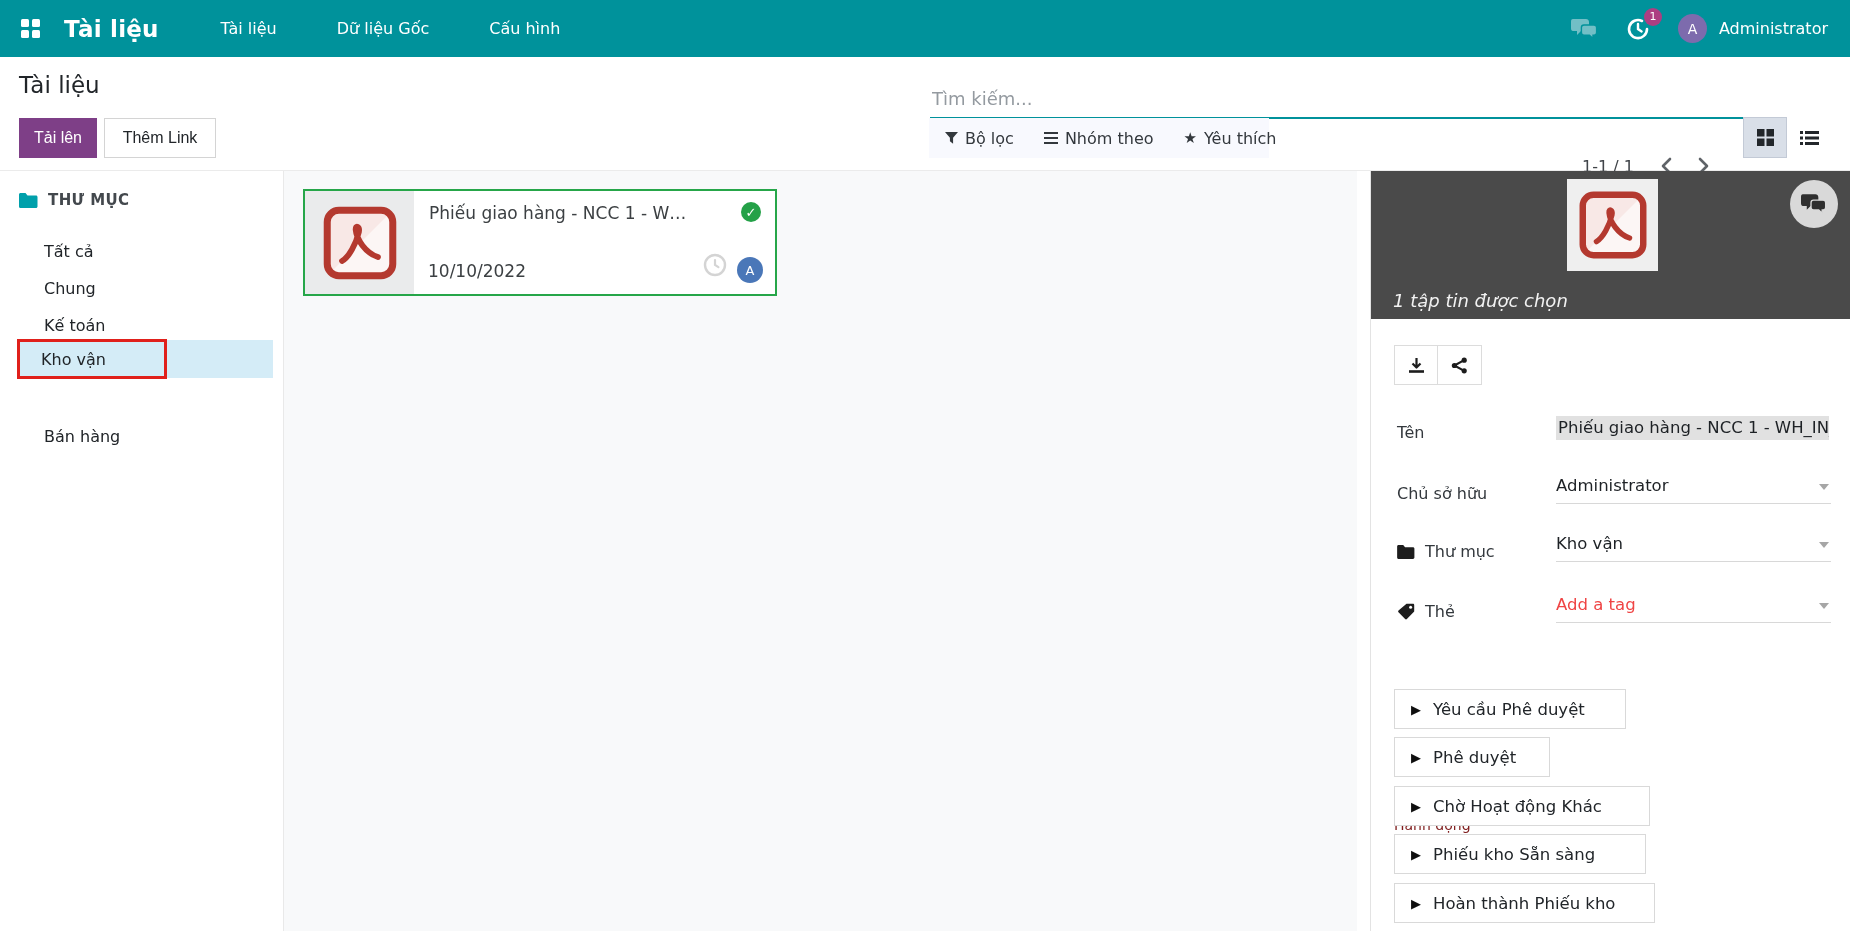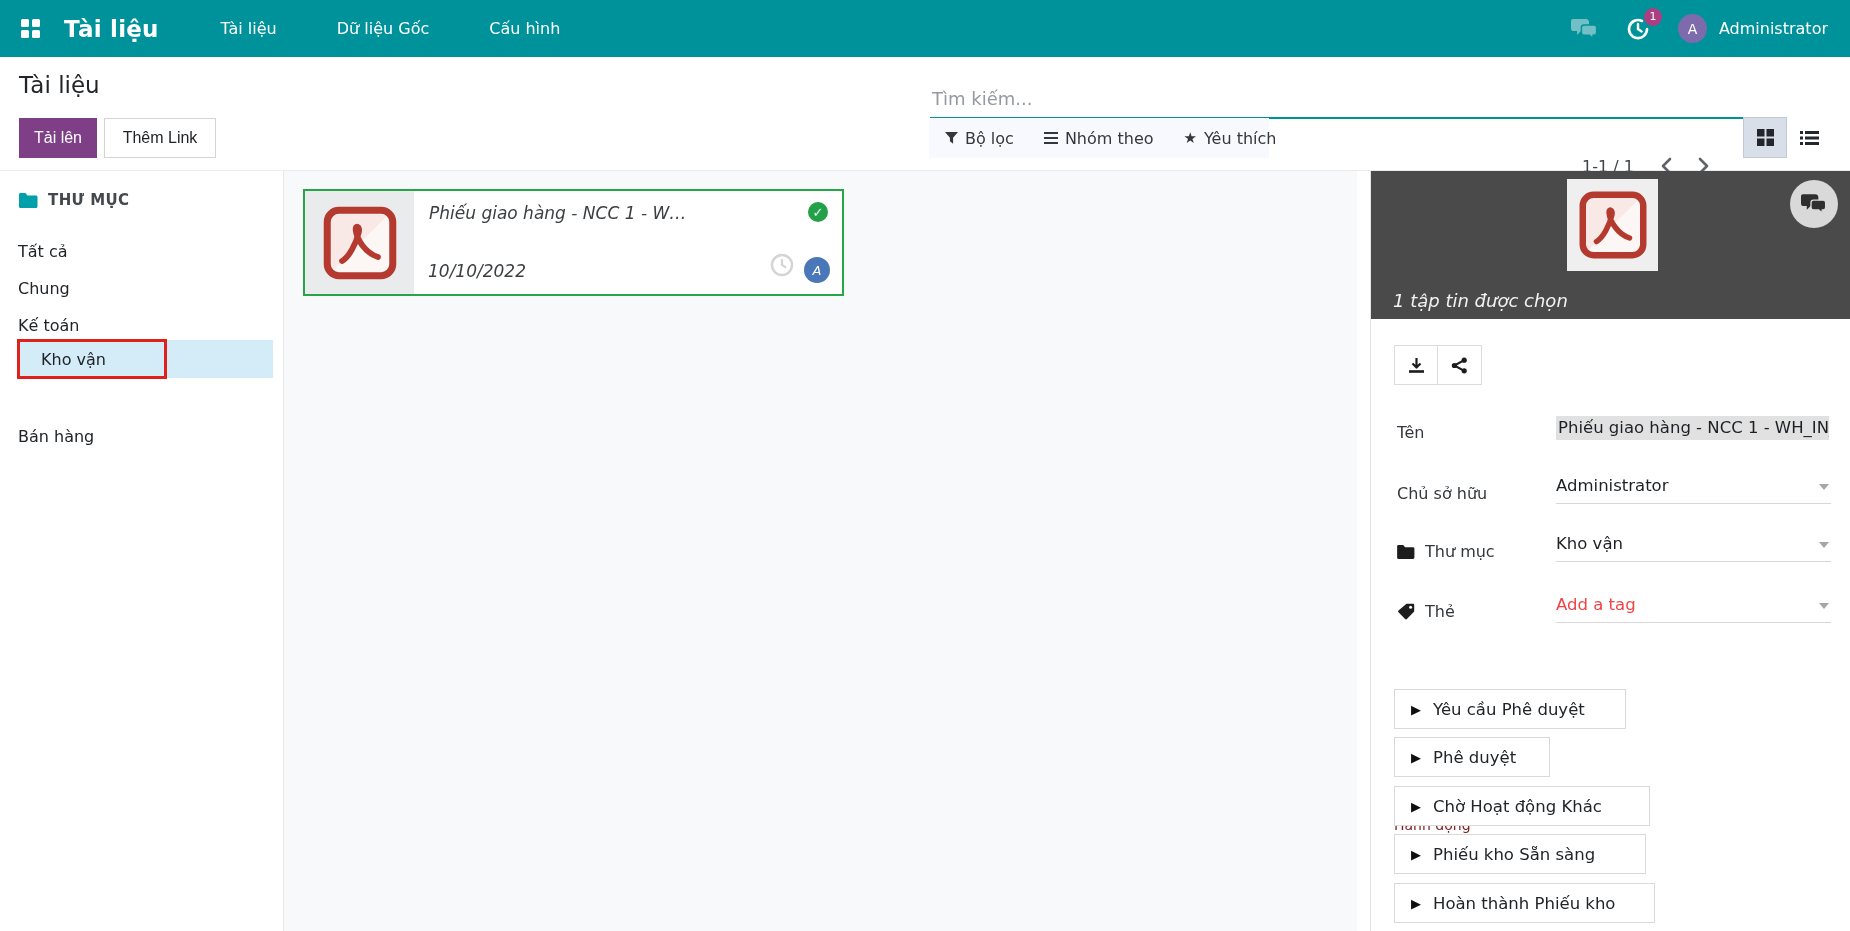--- a/index.html
+++ b/index.html
@@ -57,31 +57,31 @@
   .sw-btn { width:44px; height:41px; display:flex; align-items:center; justify-content:center;
     cursor:pointer; border:1px solid transparent; background:#fff; }
   .sw-btn.active { background:#d9dfe8; border-color:#c3cad6; }
 
   
   .sidebar { position:absolute; top:171px; left:0; width:284px; height:760px; background:#fff;
     border-right:1px solid #e9e9e9; }
   .folder-head { position:absolute; left:19px; top:20px; display:flex; align-items:center; gap:10px;
     font-size:15px; font-weight:bold; color:#43484d; letter-spacing:0.4px; cursor:pointer; }
   .side-item { position:absolute; left:0; width:273px; height:38px; display:flex; align-items:center;
-    padding-left:18px; font-size:16px; color:#212529; cursor:pointer; }
+    padding-left:44px; font-size:16px; color:#212529; cursor:pointer; }
   .side-item.selected { background:#d4ecf7; left:17px; width:256px; padding-left:24px; }
   .annotation-box { position:absolute; left:17px; top:168px; width:150px; height:40px;
     border:3px solid #e0201b; pointer-events:none; z-index:5; }
 
   .main-area { position:absolute; top:171px; left:284px; width:1073px; height:760px; background:#f8f9fa; }
   .scroll-gap { position:absolute; top:171px; left:1357px; width:13px; height:760px; background:#fff; }
 
   
-  .doc-card { position:absolute; left:19px; top:18px; width:541px; height:107px; background:#fff;
-    border:2px solid #26a649; display:flex; cursor:pointer;font-style:italic; }
+  .doc-card { position:absolute; left:19px; top:18px; width:474px; height:107px; background:#fff;
+    border:2px solid #26a649; display:flex; cursor:pointer; }
   .doc-thumb { width:109px; height:100%; background:#eaebec; display:flex; align-items:center; justify-content:center; }
   .doc-body { flex:1; position:relative; }
   .doc-title { position:absolute; left:15px; top:12px; font-size:17px; color:#3c4043; width:390px;
     white-space:nowrap; overflow:hidden; }
   .doc-check { position:absolute; right:14px; top:11px; width:20px; height:20px; border-radius:50%;
     background:#24a148; color:#fff; font-size:13px; display:flex; align-items:center; justify-content:center; }
   .doc-date { position:absolute; left:14px; bottom:13px; font-size:17px; color:#3c4043; }
   .doc-clock { position:absolute; right:48px; bottom:13px; cursor:pointer; }
   .doc-avatar { position:absolute; right:12px; bottom:11px; width:26px; height:26px; border-radius:50%;
     background:#4a77b8; color:#fff; font-size:13px; display:flex; align-items:center; justify-content:center; }

